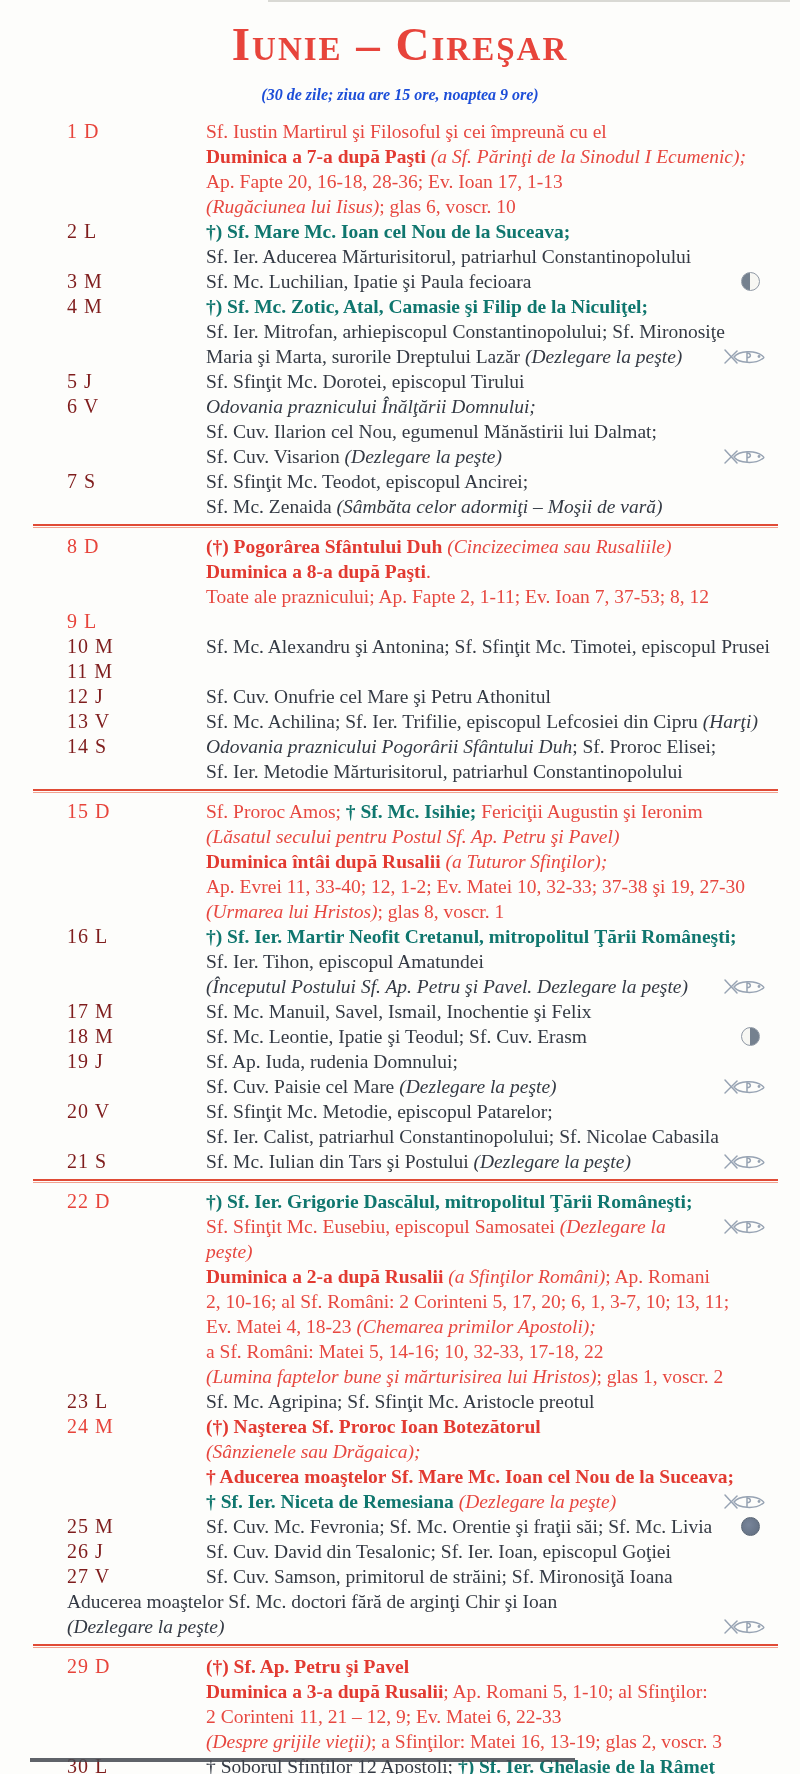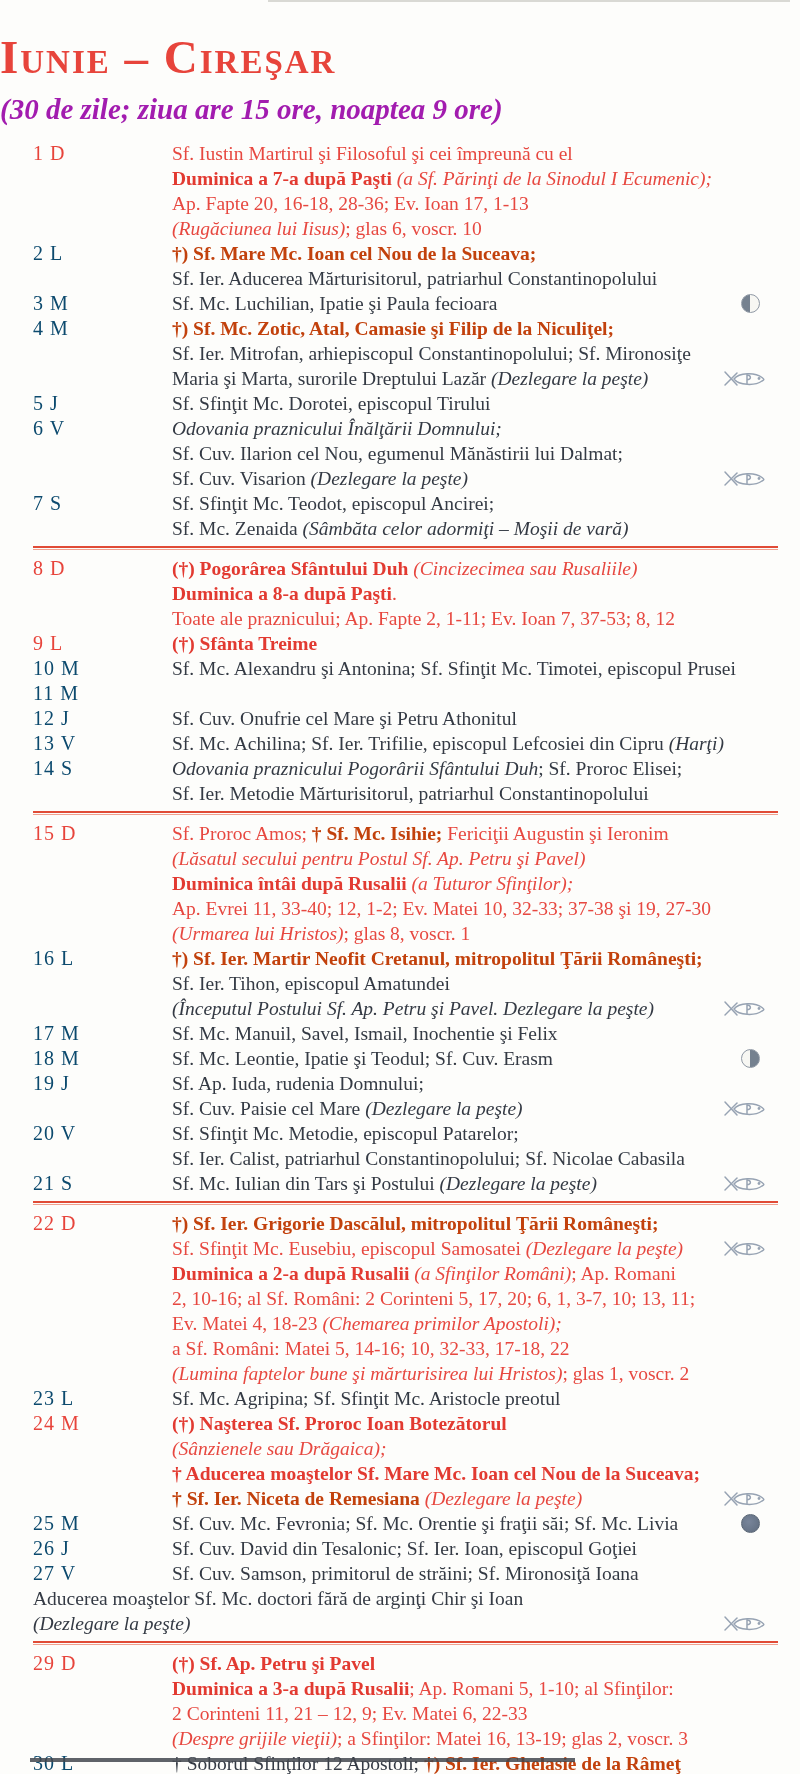--- a/index.html
+++ b/index.html
@@ -5,41 +5,41 @@
   html,body{margin:0;padding:0;background:#e9e9e6;}
   .page{
     position:relative;width:800px;height:1774px;margin:0 auto;
     background:#fdfdfb;overflow:hidden;
     font-family:"Liberation Serif","DejaVu Serif",serif;
     color:#343a44;
   }
   .top-smudge{position:absolute;top:0;left:268px;width:522px;height:2px;background:#d9d9d4;}
   .bottom-rule{position:absolute;left:30px;bottom:12px;width:545px;height:4px;background:#43484f;opacity:.85;}
 
-  .header{text-align:left;padding-top:33px;font-family:Liberation Serif, serif;}
+  .header{text-align:center;padding-top:20px;font-family:Liberation Serif, serif;}
   .title{
     font-size:47px;font-weight:700;color:#e7443b;line-height:1.05;
     font-variant:small-caps;letter-spacing:2px;margin:0;
   }
   .subtitle{
-    font-size:29px;font-weight:700;font-style:italic;color:#a21caf;margin-top:11px;
+    font-size:16px;font-weight:700;font-style:italic;color:#1d4ed8;margin-top:17px;
   }
 
   .calendar{margin-top:15px;padding-left:33px;}
-  .row{display:flex;}
+  .row{display:flex;margin-left:34px;}
   .daycol{
     flex:none;width:139px;font-size:20px;line-height:25px;
-    letter-spacing:1px;color:#0c4a6e;
+    letter-spacing:1px;color:#7f1d1d;
   }
   .daycol.red{color:#e7443b;}
   .contentcol{flex:1;min-width:0;padding-right:10px;}
   .line{font-size:19.5px;line-height:25px;}
 
   .s-n{color:#343a44;}
-  .s-b{color:#c2410c;font-weight:700;}
+  .s-b{color:#0f766e;font-weight:700;}
   .s-i{color:#343a44;font-style:italic;}
   .s-r{color:#e74840;}
   .s-rb{color:#e23a31;font-weight:700;}
   .s-ri{color:#e74840;font-style:italic;}
 
   .divider{
     height:1px;border-top:2px solid #e04b36;border-bottom:1px solid #f2a18f;
     margin:5px 22px 6px 0;
   }
 
@@ -137,23 +137,20 @@
       <div class="row">
         <div class="daycol red">8 D</div>
         <div class="contentcol">
           <div class="line"><span class="s-rb">(†) Pogorârea Sfântului Duh </span><span class="s-ri">(Cincizecimea sau Rusaliile)</span></div>
           <div class="line"><span class="s-rb">Duminica a 8-a după Paşti</span><span class="s-r">.</span></div>
           <div class="line"><span class="s-r">Toate ale praznicului; Ap. Fapte 2, 1-11; Ev. Ioan 7, 37-53; 8, 12</span></div>
         </div>
       </div>
       <div class="row">
         <div class="daycol red">9 L</div>
-        <div class="contentcol">
-          <div class="line"><span class="s-rb">(†) Sfânta Treime</span></div>
-        </div>
       </div>
       <div class="row">
         <div class="daycol">10 M</div>
         <div class="contentcol">
           <div class="line"><span class="s-n">Sf. Mc. Alexandru şi Antonina; Sf. Sfinţit Mc. Timotei, episcopul Prusei</span></div>
         </div>
       </div>
       <div class="row">
         <div class="daycol">11 M</div>
       </div>

